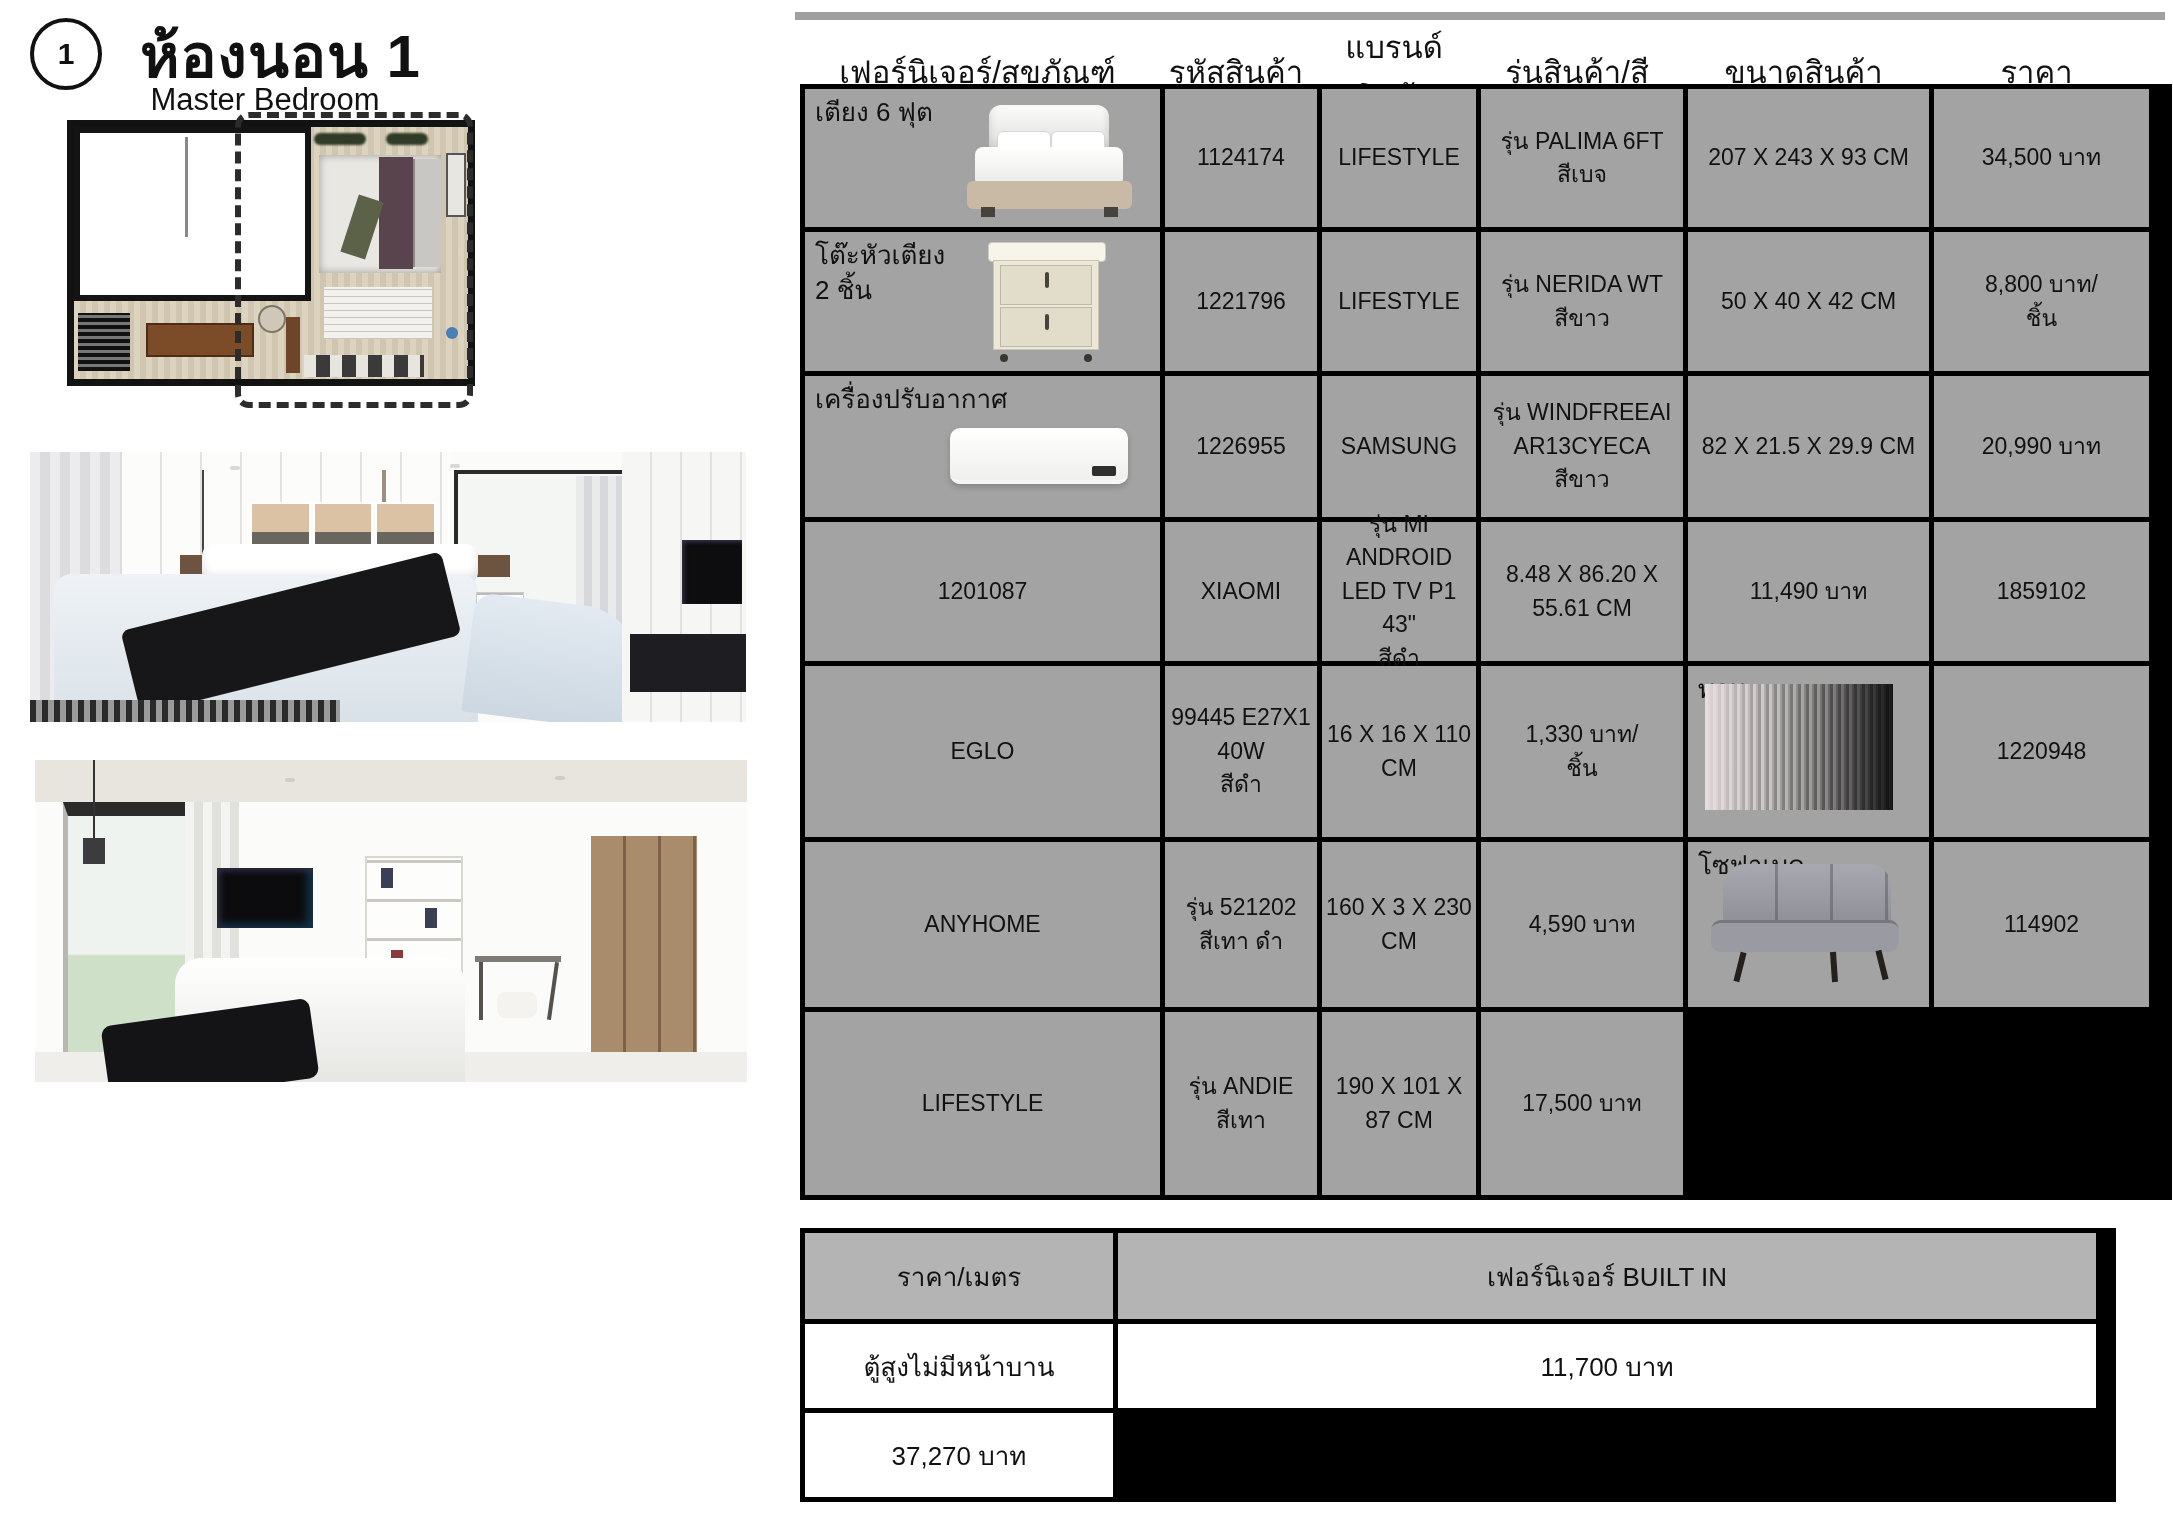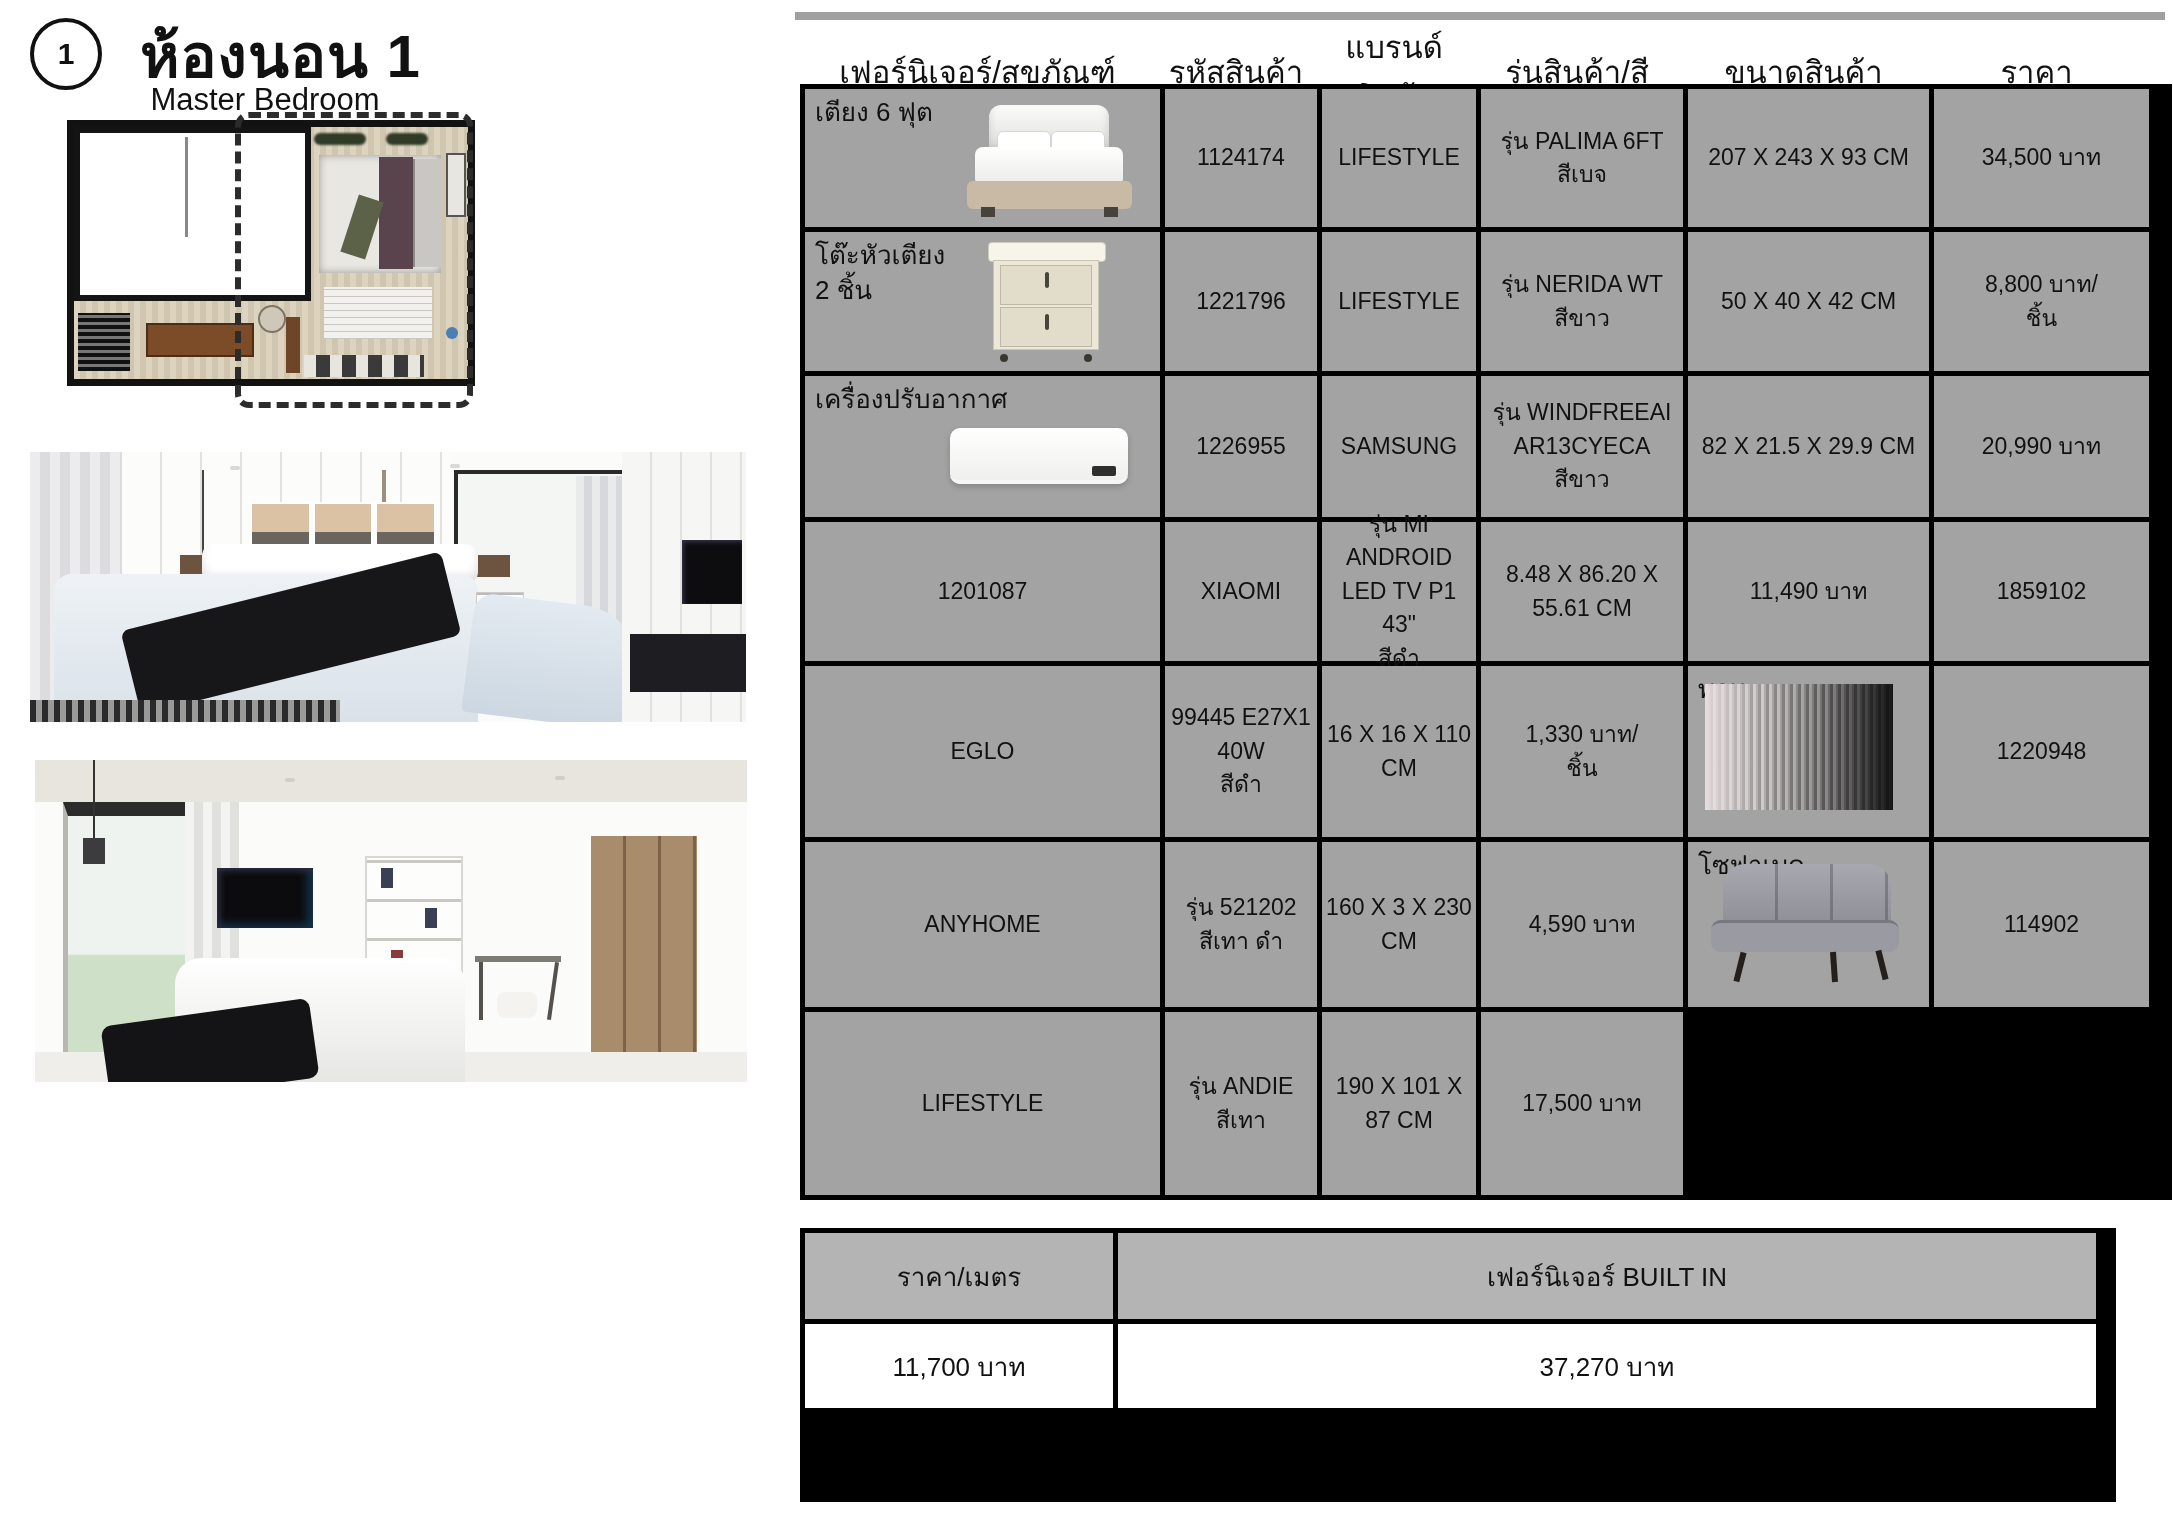--- a/index.html
+++ b/index.html
@@ -350,15 +350,16 @@
   <div class="cell">LIFESTYLE</div>
   <div class="cell pre">รุ่น ANDIE
 สีเทา</div>
   <div class="cell">190 X 101 X 87 CM</div>
   <div class="cell">17,500 บาท</div>
 </div>
 
 <div class="abs bi-table">
   <div class="bi-cell bi-head">ราคา/เมตร</div>
   <div class="bi-cell bi-head">เฟอร์นิเจอร์ BUILT IN</div>
+  <div class="bi-cell">ตู้สูงไม่มีหน้าบาน</div>
   <div class="bi-cell">11,700 บาท</div>
   <div class="bi-cell">37,270 บาท</div>
 </div>
 
 </body></html>

